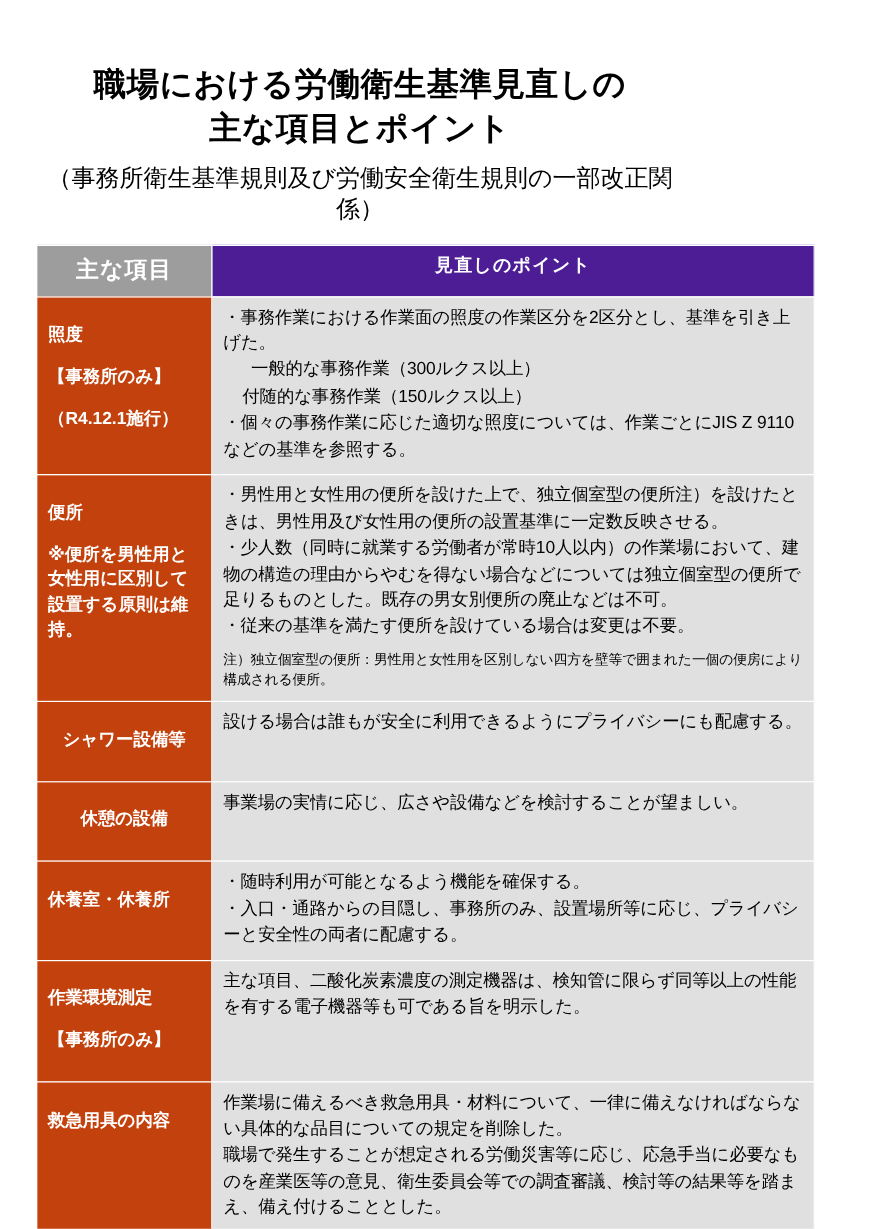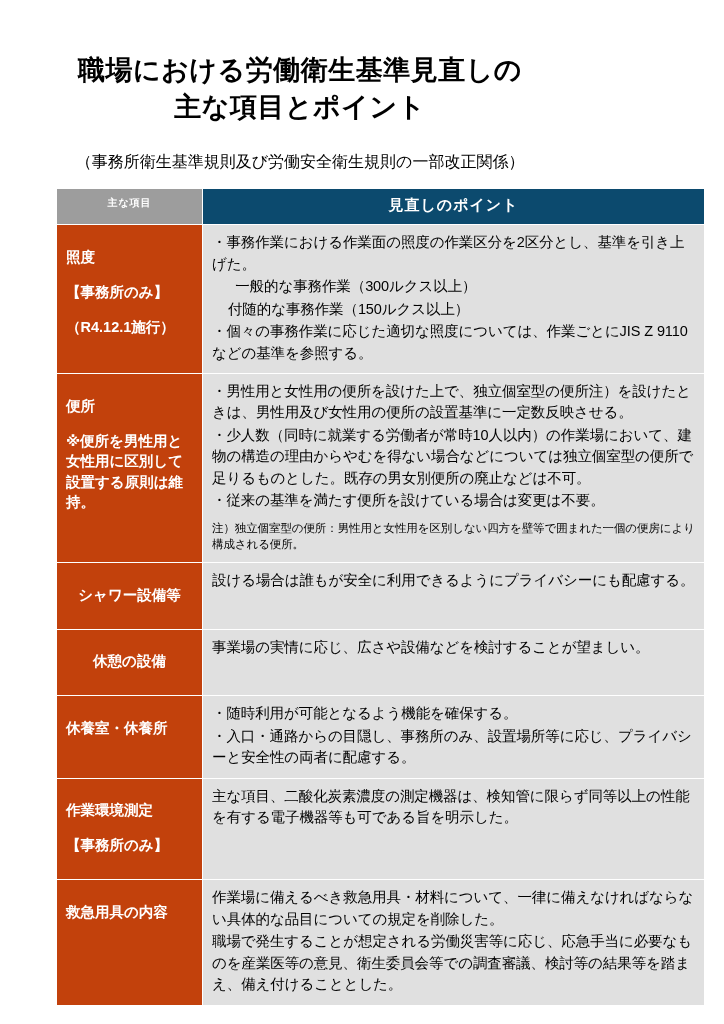--- a/index.html
+++ b/index.html
@@ -12,35 +12,35 @@
     height: 1024px;
     font-family: "Liberation Sans", "DejaVu Sans", sans-serif;
     color: #000000;
     -webkit-font-smoothing: antialiased;
   }
   .page {
     position: relative;
     width: 600px;
     height: 1024px;
     box-sizing: border-box;
-    padding: 0 56px;
+    padding: 0 30px;
   }
   .title-block {
     padding-top: 52px;
     text-align: center;
   }
   .title-line {
     font-size: 27px;
     font-weight: bold;
     line-height: 1.38;
     letter-spacing: 0.5px;
   }
   .subtitle {
-    margin-top: 25px;
-    font-size: 16px;
+    margin-top: 9px;
+    font-size: 20px;
     line-height: 1.3;
     letter-spacing: 0px;
     font-family: Liberation Serif, serif;
   }
   table.main {
     margin-top: 16px;
     width: 648px;
     border-collapse: collapse;
     table-layout: fixed;
   }
@@ -48,29 +48,29 @@
   table.main col.c2 { width: 502px; }
 
   table.main th, table.main td {
     border: 1px solid #ffffff;
     vertical-align: top;
     padding: 7px 9px 9px 9px;
   }
   .hdr-left {
     background: #9d9d9d;
     color: #ffffff;
-    font-size: 10px;
+    font-size: 19px;
     font-weight: bold;
     text-align: center;
     vertical-align: middle;
     padding: 11px 4px;
     letter-spacing: 1px;
   }
   .hdr-right {
-    background: #0c4a6e;
+    background: #4c1d95;
     color: #ffffff;
     font-size: 15px;
     font-weight: bold;
     text-align: center;
     vertical-align: middle;
     padding: 11px 4px;
     letter-spacing: 1px;
   }
   td.label {
     background: #c2410c;

